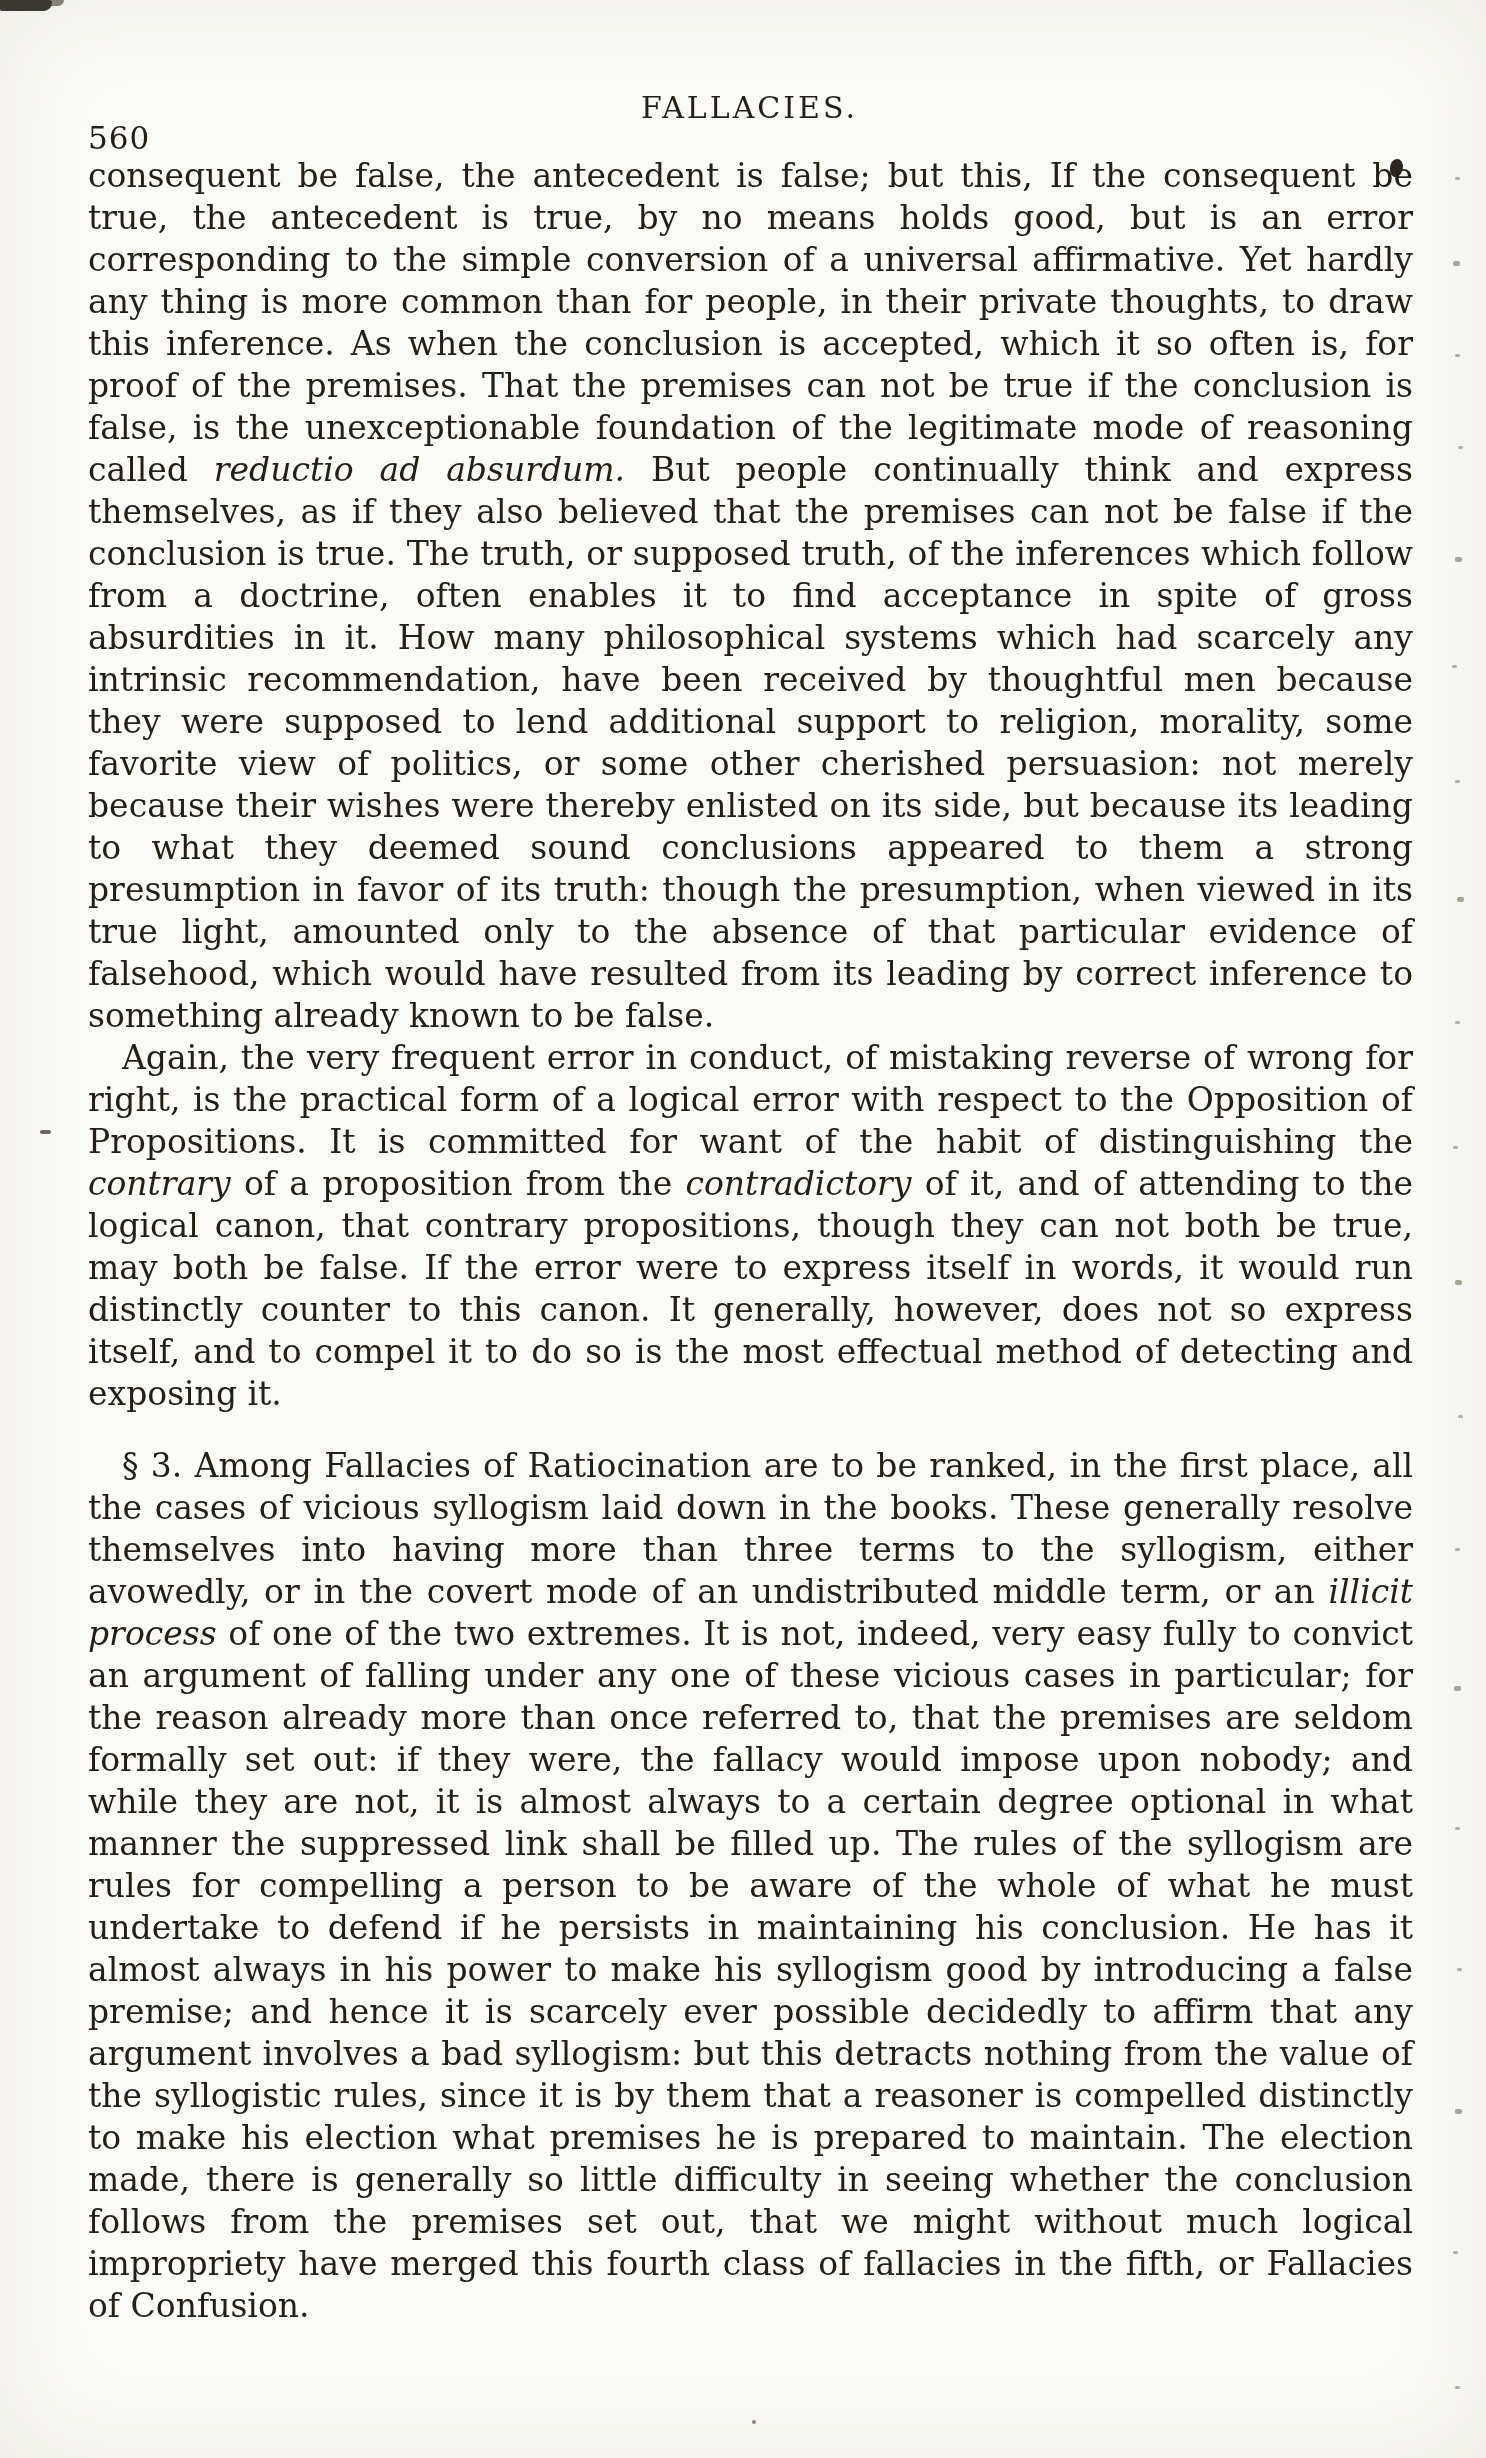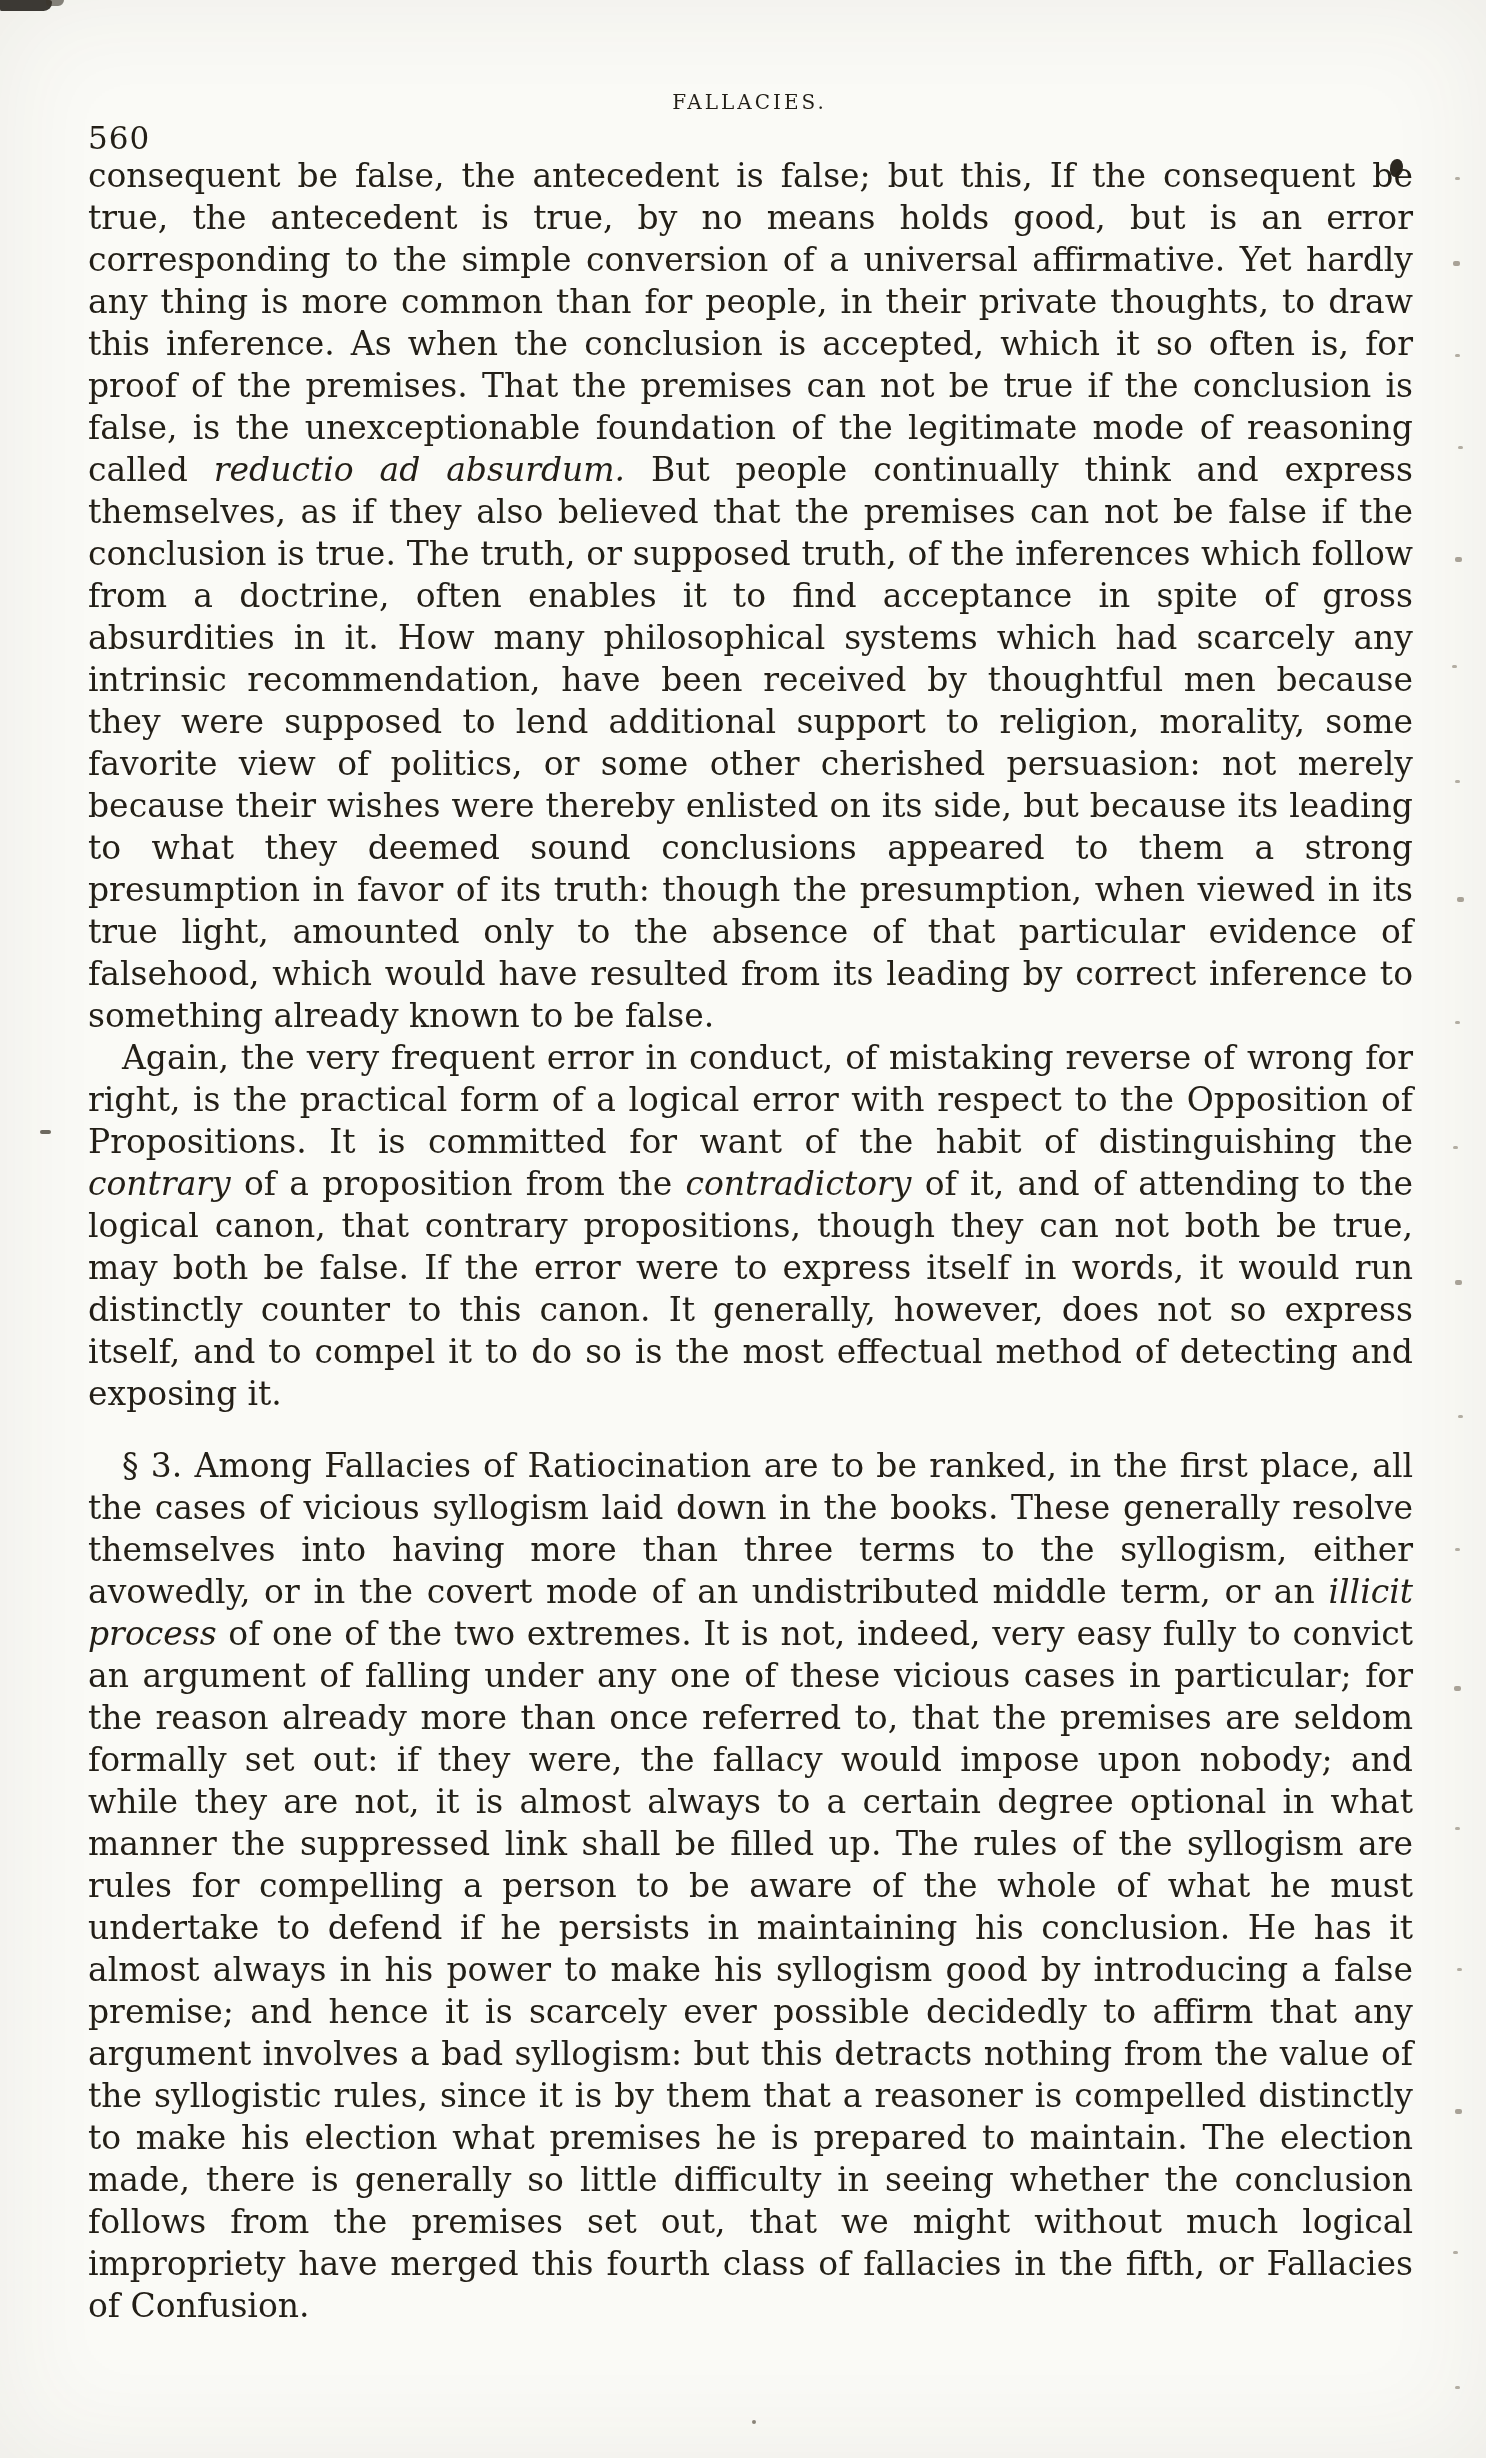--- a/index.html
+++ b/index.html
@@ -35,21 +35,21 @@
     font-size: 31px;
     letter-spacing: 1px;
     margin-top: 28px;
   }
   .running-title {
     position: absolute;
     left: 0;
     right: 0;
     top: 0;
     text-align: center;
-    font-size: 20px;
+    font-size: 30px;
     letter-spacing: 3px;
   }
   
   .text-block {
     position: absolute;
     top: 155px;
     left: 88px;
     width: 1325px;
     font-size: 33px;
     line-height: 42px;

